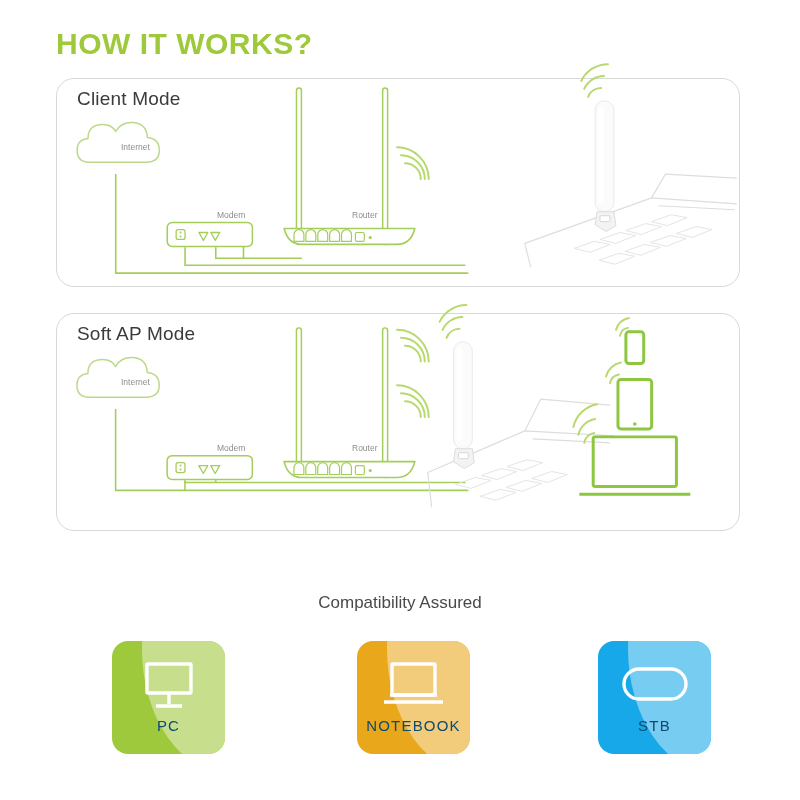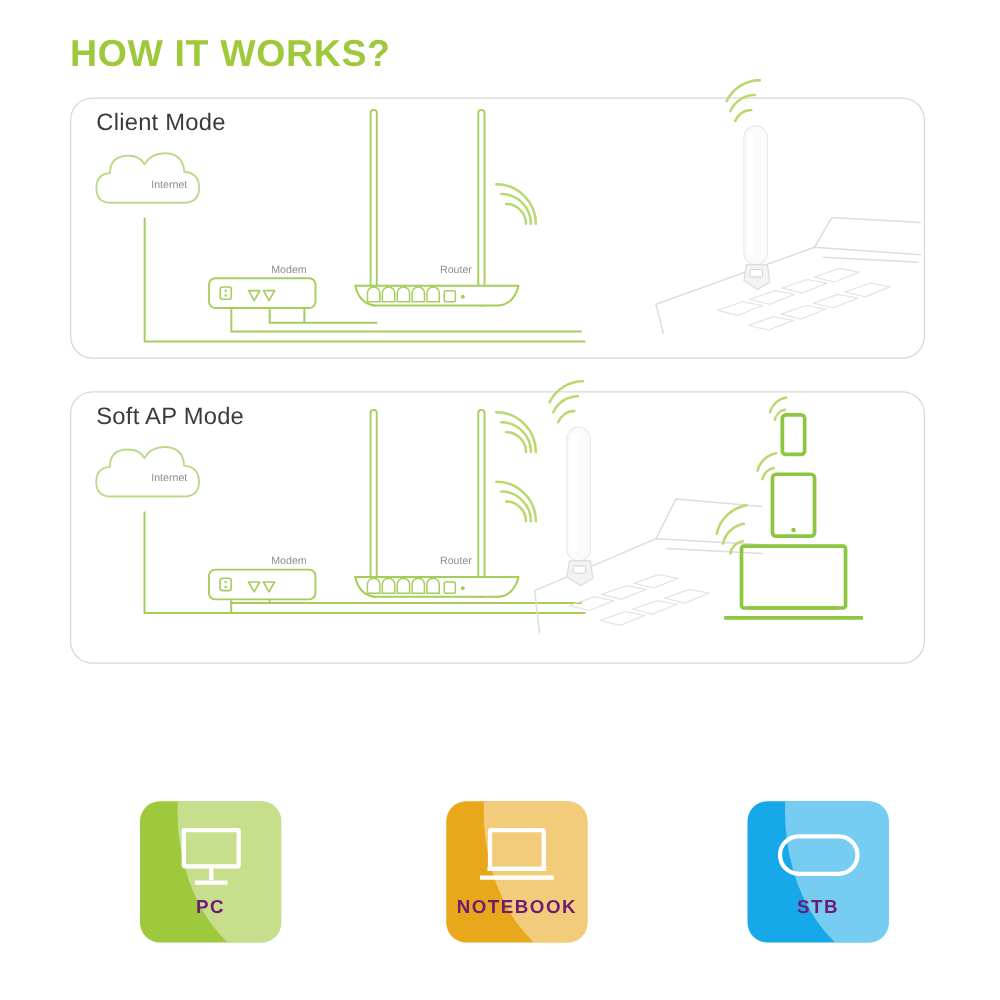--- a/index.html
+++ b/index.html
@@ -51,21 +51,21 @@
   #card-stb{left:598px;background:#16a8e8;}
   .card .swoosh{
     position:absolute;left:0;top:0;width:113px;height:113px;
     background:rgba(255,255,255,.42);
     border-radius:16px;
     clip-path:ellipse(88px 125px at 118px 8px);
   }
   .card .glyph{position:absolute;left:0;top:16px;width:113px;height:58px;}
   .card .caption{
     position:absolute;left:0;top:76px;width:113px;text-align:center;
-    color:#701a75;font-size:15px;font-weight:bold;letter-spacing:1.2px;
+    color:#0c4a6e;font-size:15px;font-weight:normal;letter-spacing:1.2px;
   }
 </style>
 </head>
 <body>
 
 <div class="stage">
 
   <div id="page-title">HOW IT WORKS?</div>
 
   <div class="panel" id="panel-client">
@@ -254,20 +254,21 @@
         <path d="M524 122 a21 21 0 0 1 17 -16"></path>
         <path d="M519 114 a30 30 0 0 1 24 -23"></path>
       </g>
     </svg>
 
     <div class="lbl" style="left:37px;top:63px;">Internet</div>
     <div class="lbl" style="left:133px;top:129px;">Modem</div>
     <div class="lbl" style="left:268px;top:129px;">Router</div>
   </div>
 
+  <div id="compat-heading">Compatibility Assured</div>
 
   <div class="card" id="card-pc">
     <div class="swoosh"></div>
     <svg class="glyph" viewBox="0 0 113 58">
       <g fill="none" stroke="#ffffff" stroke-width="3.4" stroke-linejoin="round">
         <rect x="35" y="7" width="44" height="29" rx="1"></rect>
         <path d="M57 36 l0 11"></path>
         <path d="M44 49 l26 0"></path>
       </g>
     </svg>

